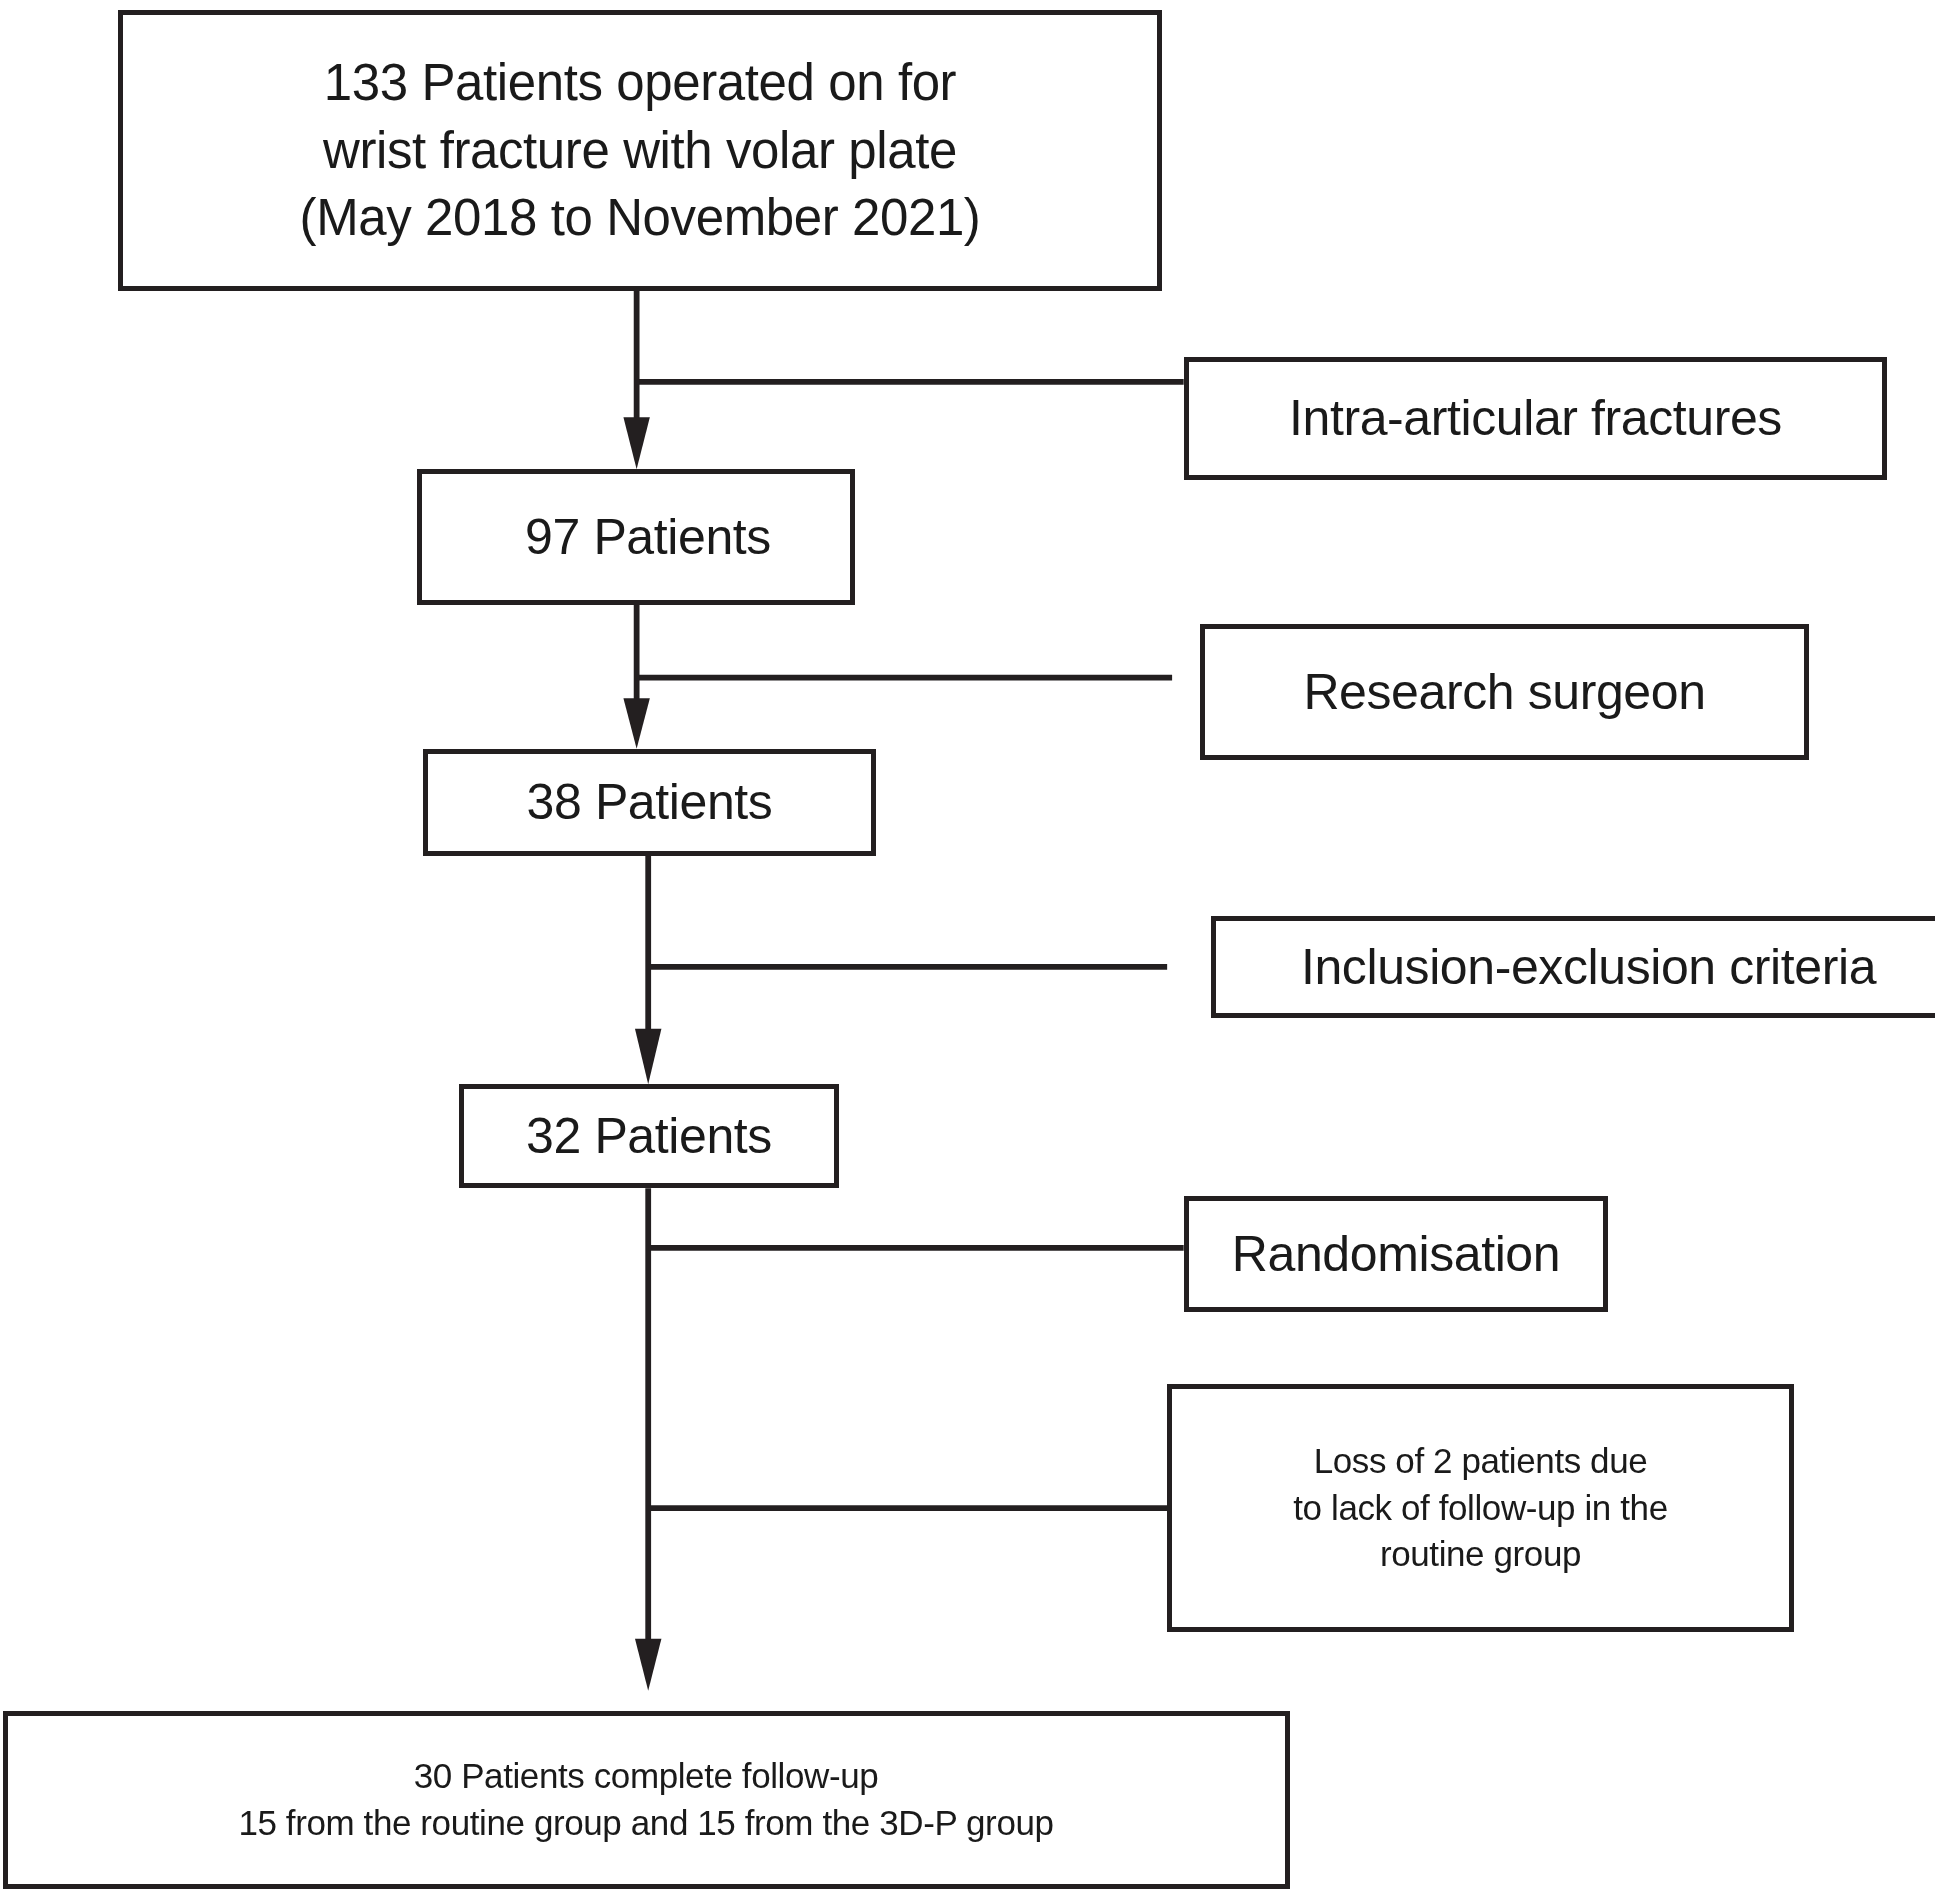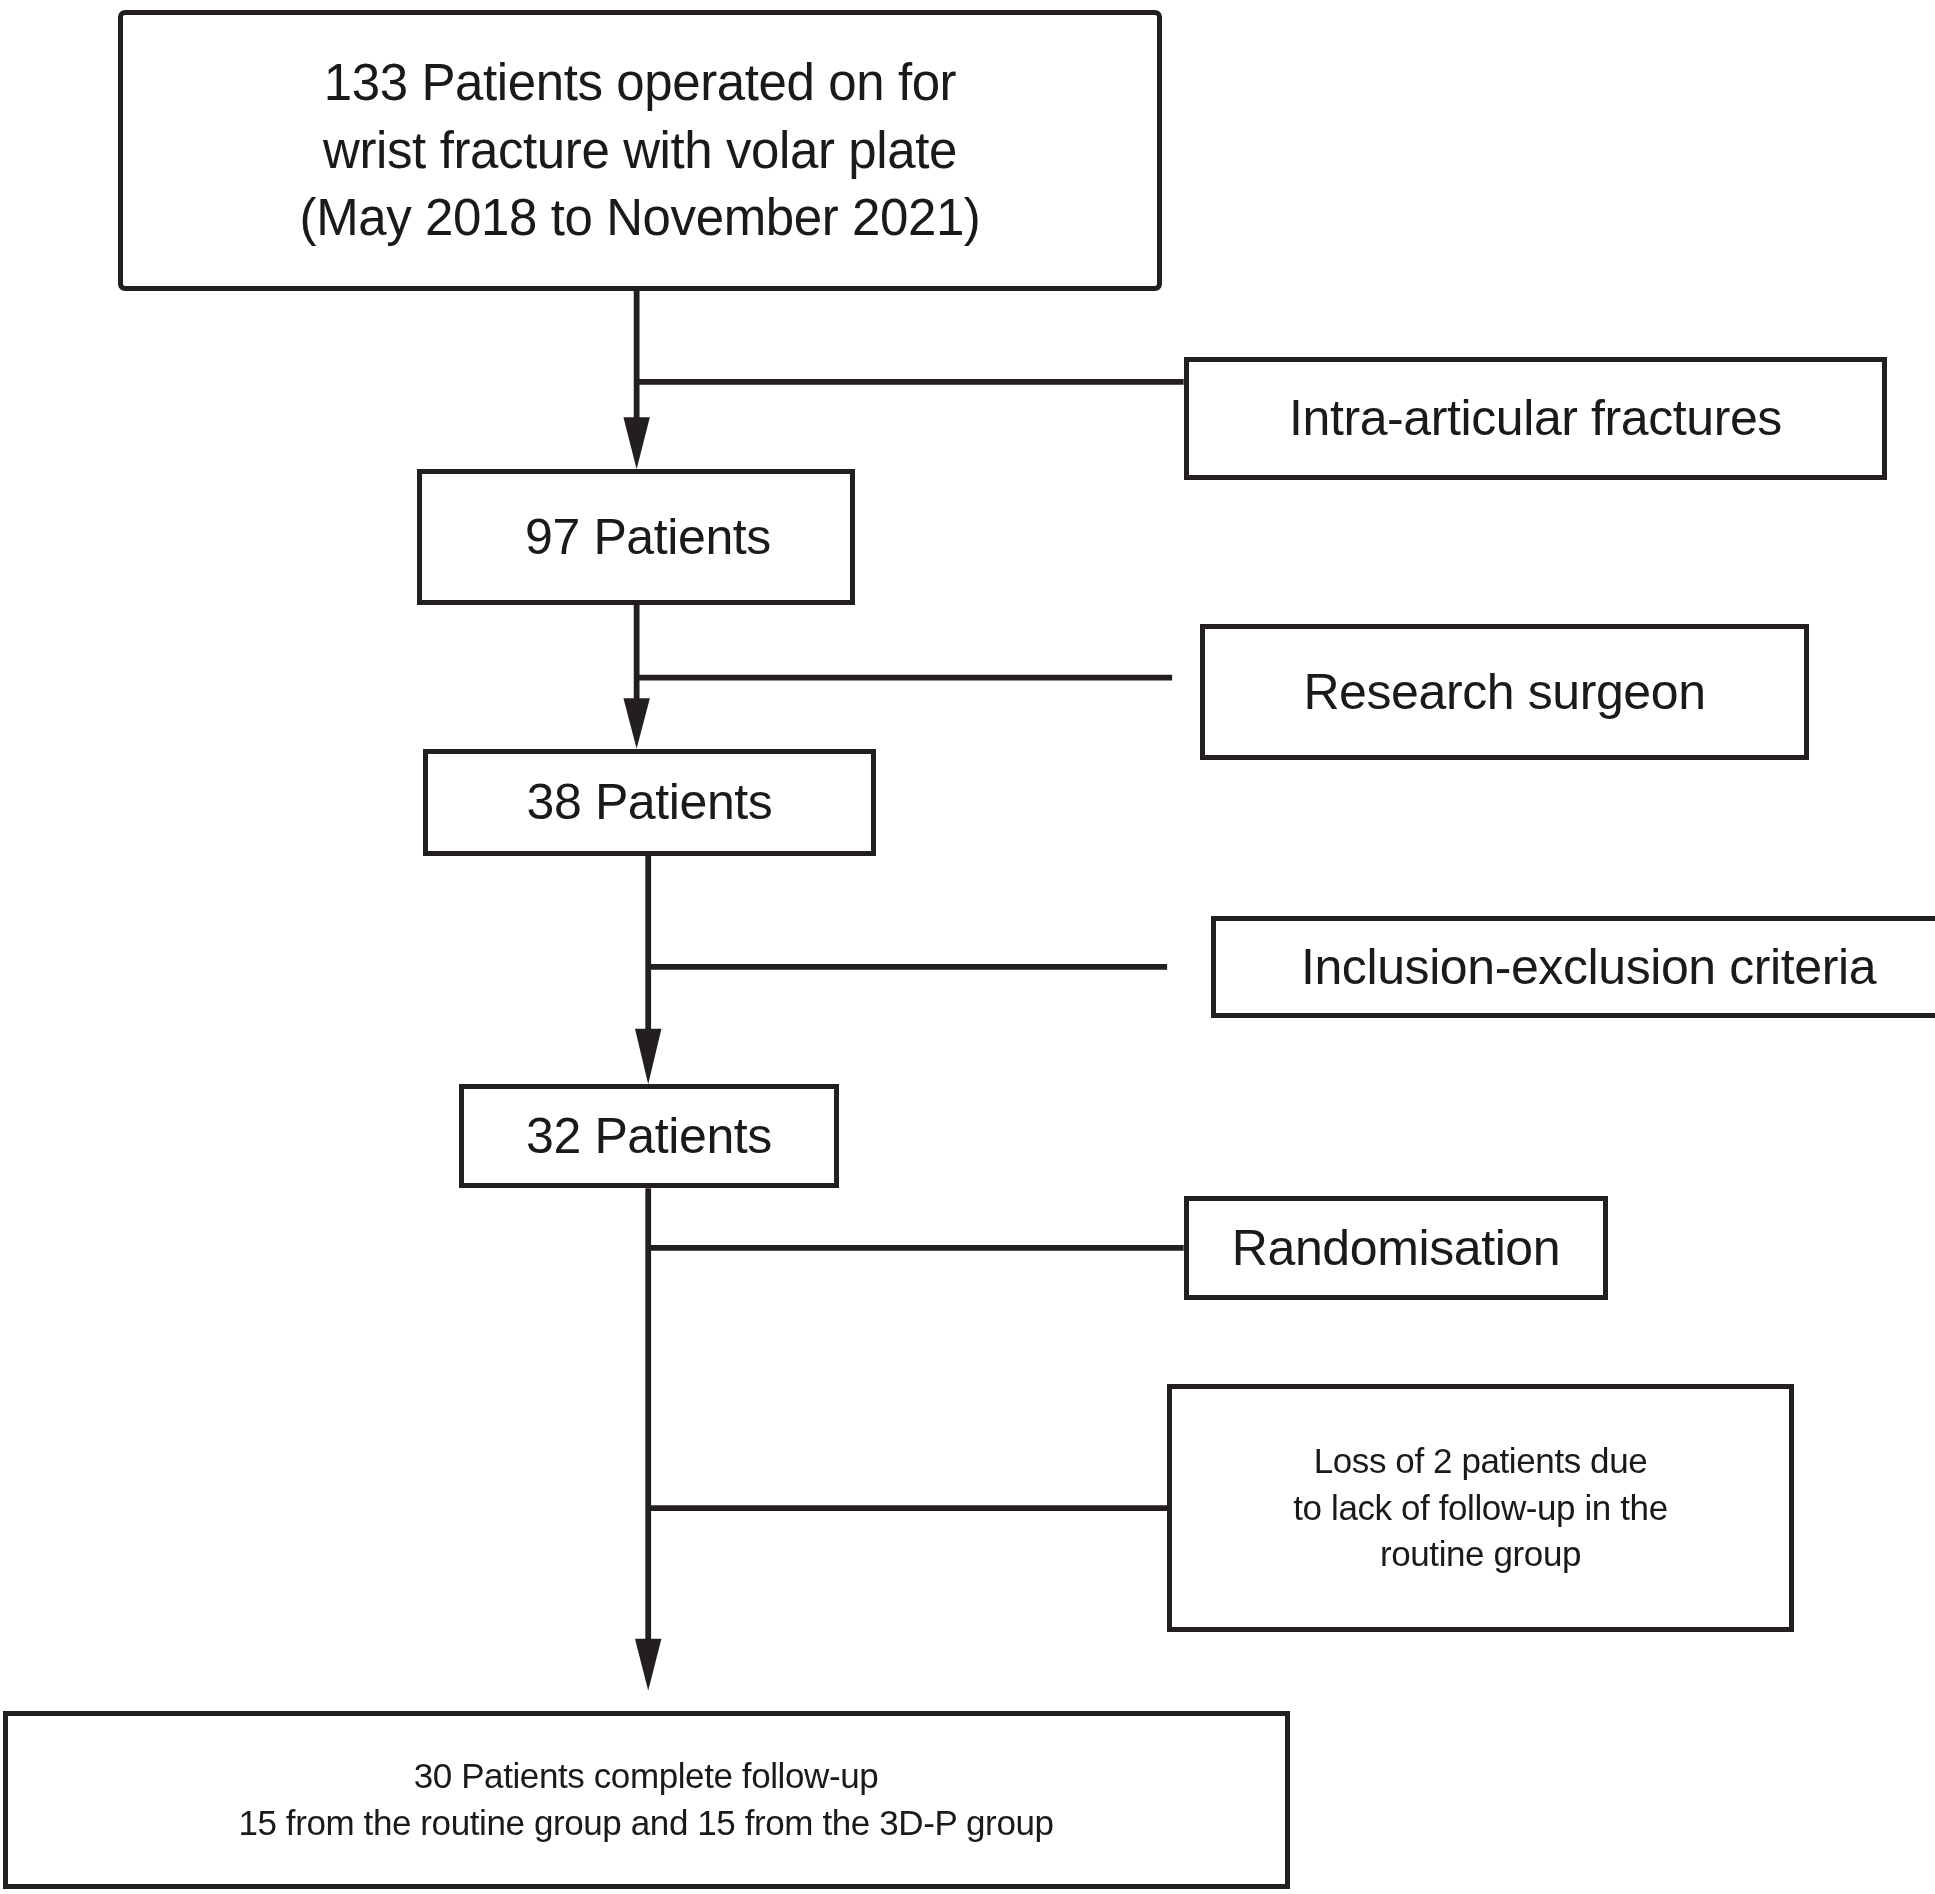--- a/index.html
+++ b/index.html
@@ -73,21 +73,21 @@
     <line x1="784" y1="1170" x2="1412" y2="1170" stroke="#231f20" stroke-width="7"></line>
 
     <g>
       <line x1="784" y1="1438" x2="784" y2="1990" stroke="#231f20" stroke-width="7"></line>
       <polygon points="768,1983 800,1983 784,2046" fill="#231f20"></polygon>
     </g>
     <line x1="784" y1="1510" x2="1432" y2="1510" stroke="#231f20" stroke-width="7"></line>
     <line x1="784" y1="1825" x2="1412" y2="1825" stroke="#231f20" stroke-width="7"></line>
   </svg>
 
-  <div class="node f-62" style="left:118px; top:10px; width:1044px; height:281px;border-radius:7px;">
+  <div class="node f-62" style="left:118px; top:10px; width:1044px; height:281px;">
     <span class="line">133 Patients operated on for</span>
     <span class="line">wrist fracture with volar plate</span>
     <span class="line">(May 2018 to November 2021)</span>
   </div>
 
   <div class="node f-60" style="left:1184px; top:323px; width:703px; height:123px;margin-top:34px;">
     <span class="line">Intra-articular fractures</span>
   </div>
 
   <div class="node f-60" style="left:417px; top:469px; width:438px; height:136px;padding-left:24px;">
@@ -103,21 +103,21 @@
   </div>
 
   <div class="node f-60" style="left:1167px; top:916px; width:755px; height:102px;margin-left:44px;">
     <span class="line">Inclusion-exclusion criteria</span>
   </div>
 
   <div class="node f-60" style="left:459px; top:1084px; width:380px; height:104px;">
     <span class="line">32 Patients</span>
   </div>
 
-  <div class="node f-60" style="left:1184px; top:1196px; width:424px; height:104px;">
+  <div class="node f-60" style="left:1184px; top:1196px; width:424px; height:116px;">
     <span class="line">Randomisation</span>
   </div>
 
   <div class="node f-58" style="left:1167px; top:1384px; width:627px; height:248px;">
     <span class="line">Loss of 2 patients due</span>
     <span class="line">to lack of follow-up in the</span>
     <span class="line">routine group</span>
   </div>
 
   <div class="node f-58" style="left:2.5px; top:1711px; width:1287px; height:178px;">

